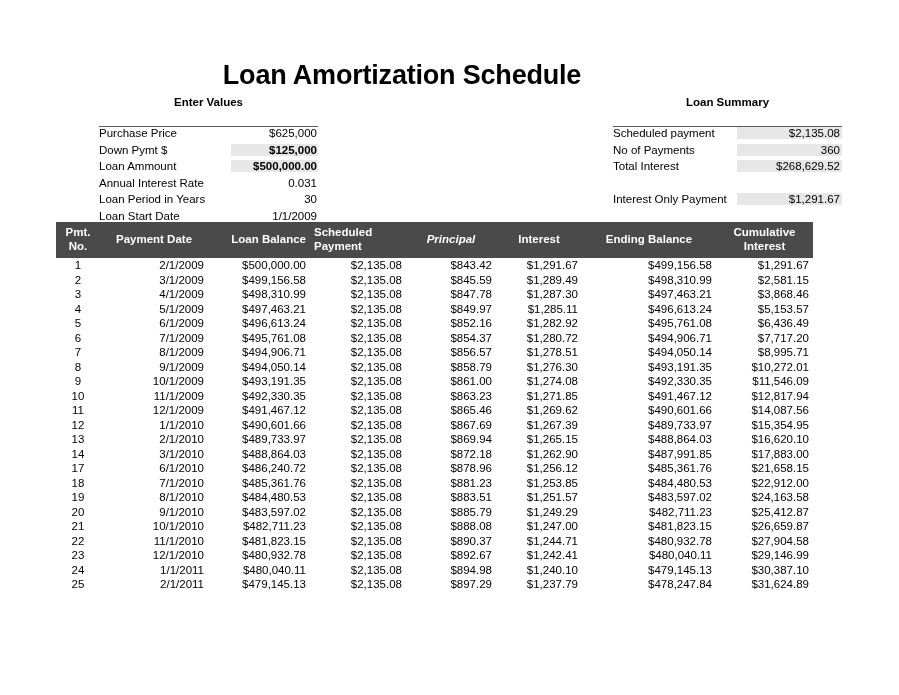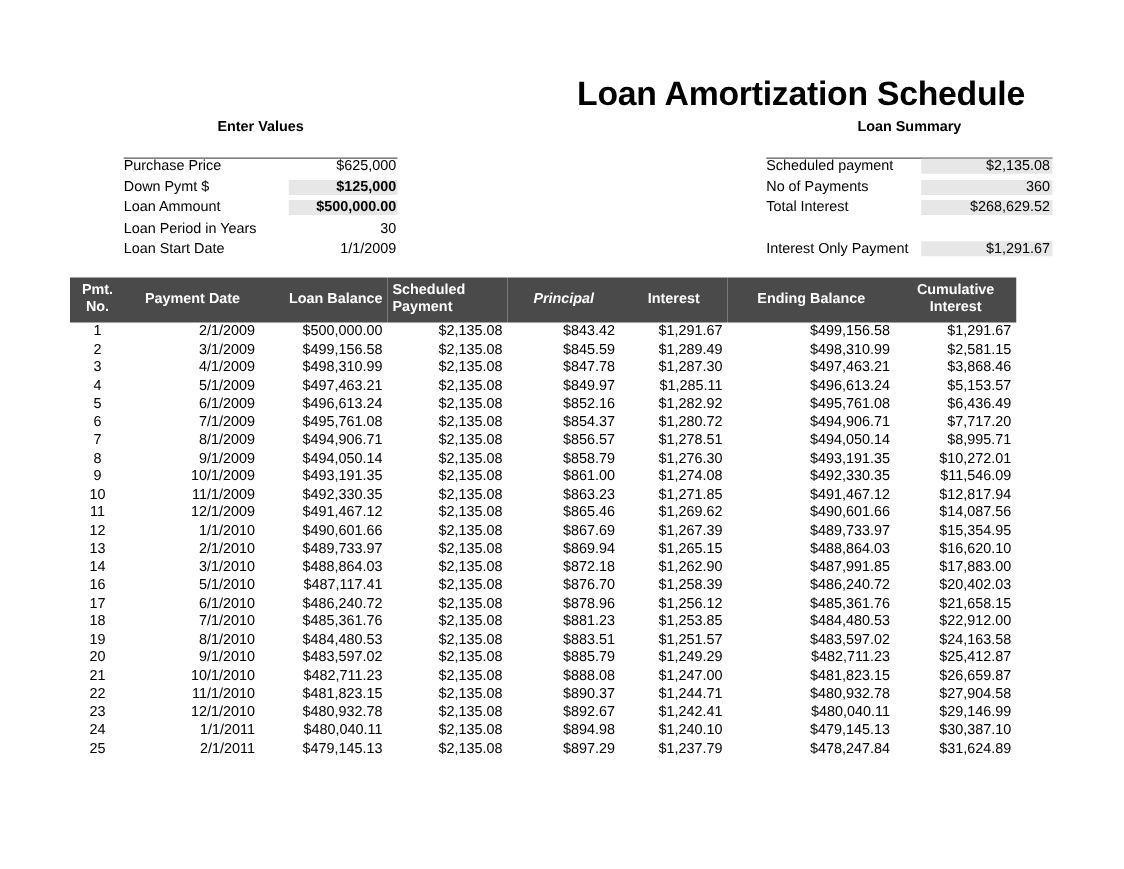--- a/index.html
+++ b/index.html
@@ -12,24 +12,24 @@
     height: 695px;
     position: relative;
     font-family: "Liberation Sans", sans-serif;
     color: #000000;
     overflow: hidden;
   }
 
   
   #page-title {
     position: absolute;
-    left: 16px;
+    left: 0;
     top: 60px;
     width: 804px;
-    text-align: right;
+    text-align: center;
     font-size: 27px;
     font-weight: bold;
     letter-spacing: -0.2px;
   }
 
   
   .panel {
     position: absolute;
     font-size: 11.5px;
   }
@@ -149,20 +149,24 @@
         <div class="lbl">Purchase Price</div>
         <div class="val">$625,000</div>
       </div>
       <div class="panel-row shaded">
         <div class="lbl">Down Pymt $</div>
         <div class="val">$125,000</div>
       </div>
       <div class="panel-row shaded">
         <div class="lbl">Loan Ammount</div>
         <div class="val">$500,000.00</div>
+      </div>
+      <div class="panel-row">
+        <div class="lbl">Annual Interest Rate</div>
+        <div class="val">0.031</div>
       </div>
       <div class="panel-row">
         <div class="lbl">Loan Period in Years</div>
         <div class="val">30</div>
       </div>
       <div class="panel-row">
         <div class="lbl">Loan Start Date</div>
         <div class="val">1/1/2009</div>
       </div>
     </div>
@@ -358,30 +362,20 @@
         <td class="t-num">14</td>
         <td class="t-r">3/1/2010</td>
         <td class="t-r">$488,864.03</td>
         <td class="t-r">$2,135.08</td>
         <td class="t-r">$872.18</td>
         <td class="t-r">$1,262.90</td>
         <td class="t-r">$487,991.85</td>
         <td class="t-r">$17,883.00</td>
       </tr>
       <tr>
-        <td class="t-num">16</td>
-        <td class="t-r">5/1/2010</td>
-        <td class="t-r">$487,117.41</td>
-        <td class="t-r">$2,135.08</td>
-        <td class="t-r">$876.70</td>
-        <td class="t-r">$1,258.39</td>
-        <td class="t-r">$486,240.72</td>
-        <td class="t-r">$20,402.03</td>
-      </tr>
-      <tr>
         <td class="t-num">17</td>
         <td class="t-r">6/1/2010</td>
         <td class="t-r">$486,240.72</td>
         <td class="t-r">$2,135.08</td>
         <td class="t-r">$878.96</td>
         <td class="t-r">$1,256.12</td>
         <td class="t-r">$485,361.76</td>
         <td class="t-r">$21,658.15</td>
       </tr>
       <tr>

